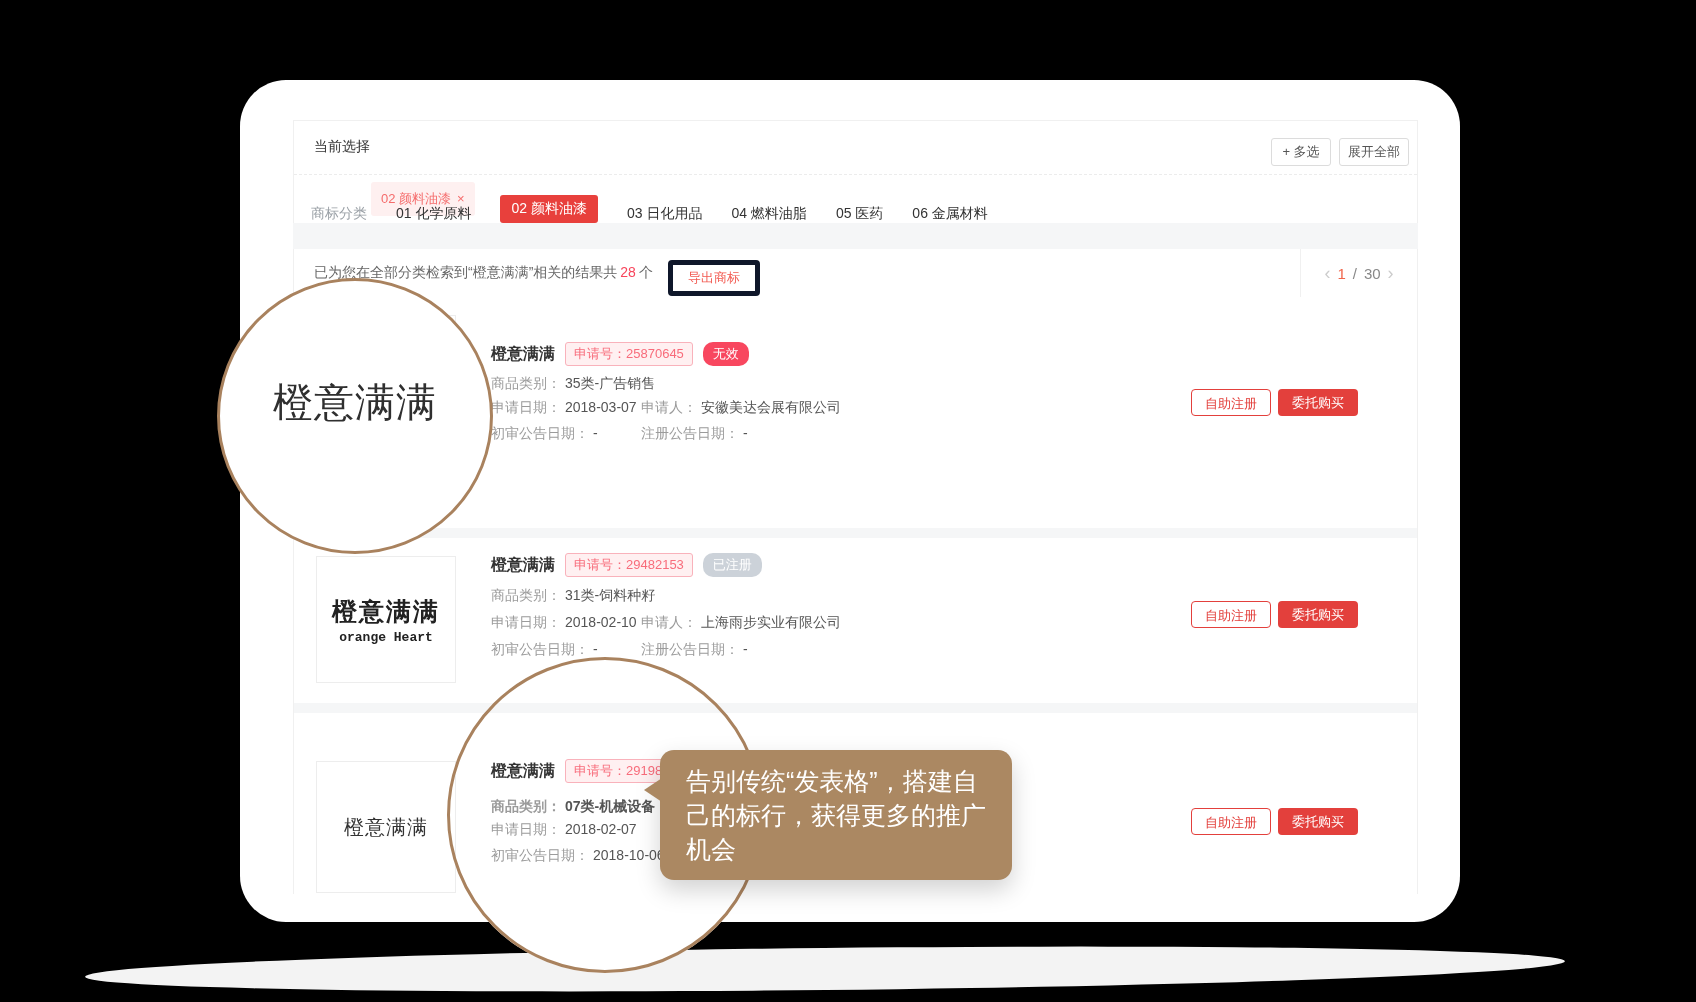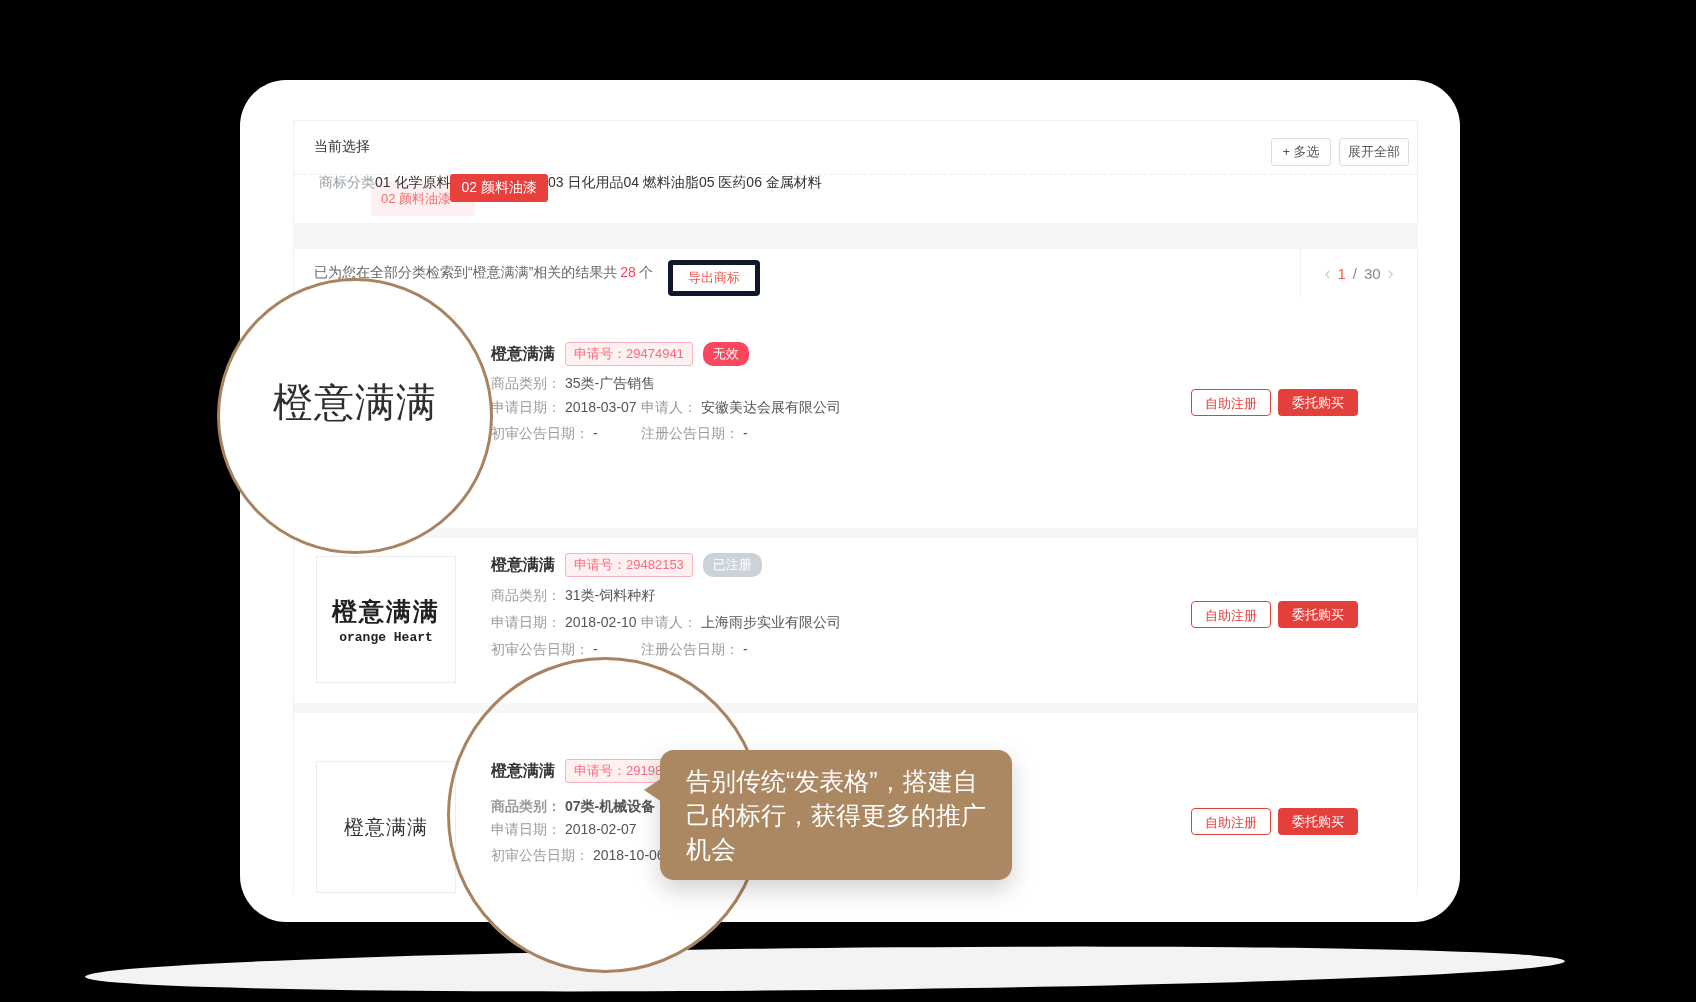--- a/index.html
+++ b/index.html
@@ -18,22 +18,22 @@
 
   
   .filter-row{position:absolute;left:0;top:0;width:100%;height:53px;border-bottom:1px dashed #ececec;}
   .filter-label{position:absolute;left:20px;top:17px;font-size:14px;color:#333;}
   .filter-tag{position:absolute;left:77px;top:13px;height:26px;line-height:26px;padding:4px 10px;
               background:#fef0f0;color:#f56c6c;font-size:13px;border-radius:3px;margin-top:48px;}
   .filter-tag .x{margin-left:6px;cursor:pointer;}
   .clear-all{position:absolute;right:20px;top:18px;font-size:13px;color:#f56c6c;cursor:pointer;}
 
   
-  .cat-row{position:absolute;left:8px;top:53px;width:100%;height:49px;display:flex;align-items:flex-start;
-           padding-left:17px;box-sizing:border-box;font-size:14px;color:#333;}
+  .cat-row{position:absolute;left:0;top:53px;width:100%;height:49px;display:flex;align-items:flex-end;
+           padding-left:17px;box-sizing:border-box;font-size:14px;color:#333;gap:29px;}
   .cat-label{color:#9aa0a6;}
   .cat-item{cursor:pointer;white-space:nowrap;}
   .cat-item.active{background:#e8403c;color:#fff;padding:5px 11px;border-radius:3px;}
   .cat-btn{position:absolute;top:17px;height:26px;line-height:26px;border:1px solid #dcdcdc;
            border-radius:3px;font-size:13px;color:#555;text-align:center;background:#fff;cursor:pointer;}
   .btn-multi{left:977px;width:58px;}
   .btn-expand{left:1045px;width:68px;}
 
   .band{position:absolute;left:-1px;top:102px;width:1125px;height:26px;background:#f5f6f7;}
 
@@ -150,21 +150,21 @@
             <span class="pg-sep">/</span>
             <span class="pg-tot">30</span>
             <span class="pg-next">›</span>
           </span>
         </div>
 
         <div class="card card1">
           <div class="thumb t1"></div>
           <div class="title-row" style="top:44px;">
             <span class="tm-title">橙意满满</span>
-            <span class="badge-no">申请号：29474941</span>
+            <span class="badge-no">申请号：25870645</span>
             <span class="st st-invalid">无效</span>
           </div>
           <div class="frow" style="top:78px;">
             <span class="lab">商品类别：</span><span class="val">35类-广告销售</span>
           </div>
           <div class="frow" style="top:102px;">
             <span class="lab">申请日期：</span><span class="val">2018-03-07</span>
             <span class="col2"><span class="lab">申请人：</span><span class="val">安徽美达会展有限公司</span></span>
           </div>
           <div class="frow" style="top:128px;">

